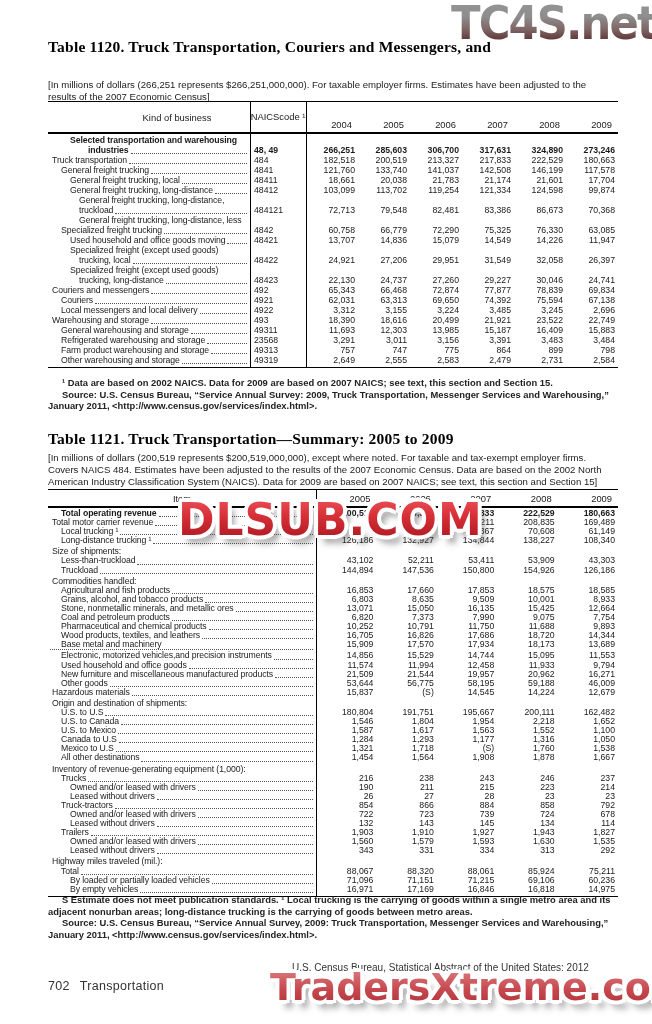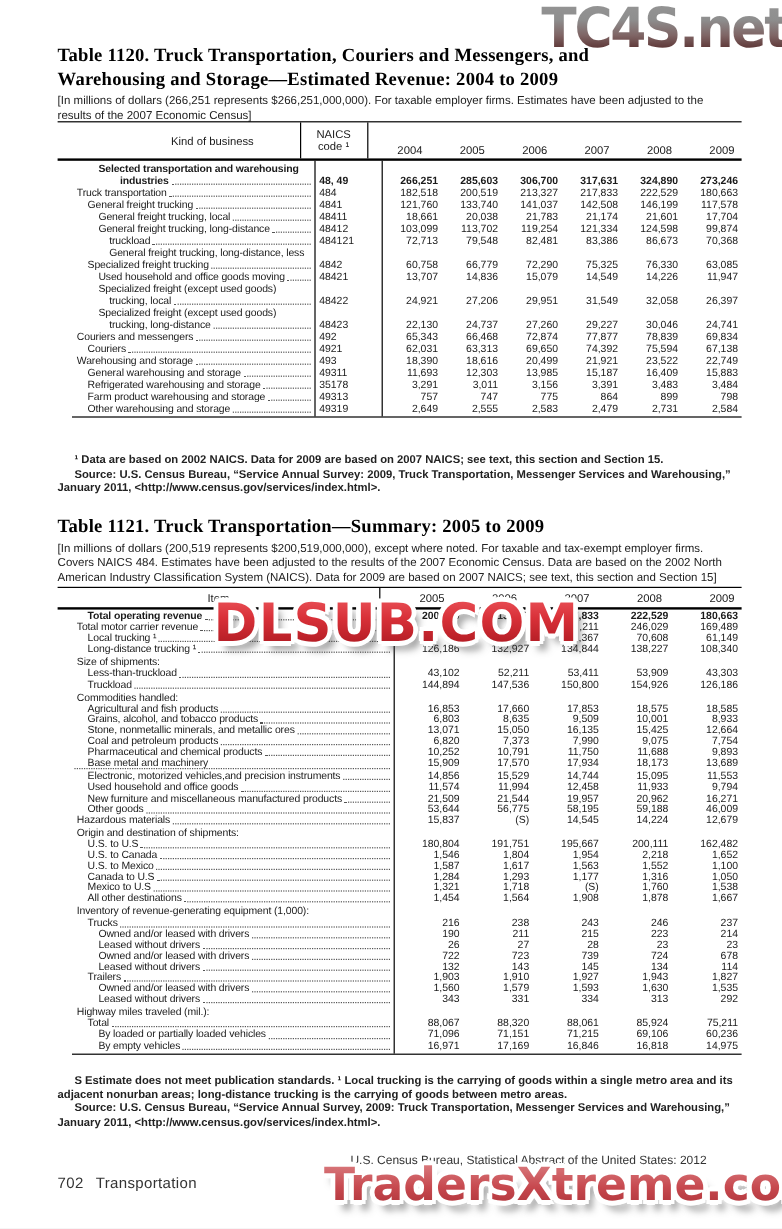--- a/index.html
+++ b/index.html
@@ -17,23 +17,23 @@
   .tbl{position:absolute;left:48px;width:570px;border-top:1px solid #000;}
   #tbl1120{top:101px;}
   #tbl1121{top:489px;}
   .thead{display:flex;border-bottom:2px solid #000;font-size:9.4px;}
   #tbl1120 .thead{height:30px;}
   #tbl1121 .thead{height:16px;}
   .h-label{display:flex;align-items:center;justify-content:center;flex:none;}
   #tbl1120 .h-label{width:258px;}
   #tbl1121 .h-label{width:268px;}
   .h-code{position:absolute;left:202px;top:0;width:56px;height:30px;display:flex;
-          flex-direction:column;align-items:center;justify-content:center;line-height:10.5px;}
+          flex-direction:row;align-items:center;justify-content:center;line-height:10.5px;}
   .yh{flex:1;text-align:right;padding:0 6px 2px 0;align-self:flex-end;}
-  .tbody{position:relative;border-bottom:1.5px solid #000;padding:1px 0 2px 0;margin-left:12px;}
+  .tbody{position:relative;border-bottom:1.5px solid #000;padding:1px 0 2px 0;}
   .vline{position:absolute;top:0;bottom:0;width:1px;background:#000;}
   .trow{display:flex;font-size:8.7px;line-height:10px;}
   #t1121-body .trow{line-height:9.1px;}
   .trow.b{font-weight:bold;}
   .trow.sect{margin-top:2px;}
   .lbl{flex:none;display:flex;overflow:hidden;}
   .txt{white-space:nowrap;letter-spacing:-0.1px;}
   .dots{flex:1;border-bottom:1px dotted #555;margin:0 3px 1px 2px;}
   .code{flex:none;width:56px;padding-left:4px;box-sizing:border-box;}
   .val{flex:1;text-align:right;padding-right:3px;white-space:nowrap;}
@@ -70,21 +70,20 @@
                   -webkit-background-clip:text;background-clip:text;color:transparent;}
   }
 </style>
 </head>
 <body>
 
 <div class="page">
 
   <div class="t-title" id="title1120">
     <div>Table 1120. Truck Transportation, Couriers and Messengers, and</div>
-    <div>Warehousing and Storage—Estimated Revenue: 2004 to 2009</div>
   </div>
   <div class="headnote" id="headnote1120">[In millions of dollars (266,251 represents $266,251,000,000). For taxable employer firms. Estimates have been adjusted to the results of the 2007 Economic Census]</div>
 
   <div class="tbl" id="tbl1120">
     <div class="thead">
       <div class="h-label">Kind of business</div>
       <div class="h-code">
         <div>NAICS</div>
         <div>code ¹</div>
       </div>
@@ -164,20 +163,26 @@
           <div class="code">48412</div>
           <div class="val">103,099</div>
           <div class="val">113,702</div>
           <div class="val">119,254</div>
           <div class="val">121,334</div>
           <div class="val">124,598</div>
           <div class="val">99,874</div>
         </div>
         <div class="trow">
           <div class="lbl" style="width: 202px;">
+            <span class="txt" style="padding-left: 31px;">General freight trucking, long-distance,</span>
+          </div>
+          <div class="code"></div>
+        </div>
+        <div class="trow">
+          <div class="lbl" style="width: 202px;">
             <span class="txt" style="padding-left: 31px;">truckload</span>
             <span class="dots"></span>
           </div>
           <div class="code">484121</div>
           <div class="val">72,713</div>
           <div class="val">79,548</div>
           <div class="val">82,481</div>
           <div class="val">83,386</div>
           <div class="val">86,673</div>
           <div class="val">70,368</div>
@@ -273,20 +278,33 @@
           <div class="code">4921</div>
           <div class="val">62,031</div>
           <div class="val">63,313</div>
           <div class="val">69,650</div>
           <div class="val">74,392</div>
           <div class="val">75,594</div>
           <div class="val">67,138</div>
         </div>
         <div class="trow">
           <div class="lbl" style="width: 202px;">
+            <span class="txt" style="padding-left: 13px;">Local messengers and local delivery</span>
+            <span class="dots"></span>
+          </div>
+          <div class="code">4922</div>
+          <div class="val">3,312</div>
+          <div class="val">3,155</div>
+          <div class="val">3,224</div>
+          <div class="val">3,485</div>
+          <div class="val">3,245</div>
+          <div class="val">2,696</div>
+        </div>
+        <div class="trow">
+          <div class="lbl" style="width: 202px;">
             <span class="txt" style="padding-left: 4px;">Warehousing and storage</span>
             <span class="dots"></span>
           </div>
           <div class="code">493</div>
           <div class="val">18,390</div>
           <div class="val">18,616</div>
           <div class="val">20,499</div>
           <div class="val">21,921</div>
           <div class="val">23,522</div>
           <div class="val">22,749</div>
@@ -302,21 +320,21 @@
           <div class="val">13,985</div>
           <div class="val">15,187</div>
           <div class="val">16,409</div>
           <div class="val">15,883</div>
         </div>
         <div class="trow">
           <div class="lbl" style="width: 202px;">
             <span class="txt" style="padding-left: 13px;">Refrigerated warehousing and storage</span>
             <span class="dots"></span>
           </div>
-          <div class="code">35178</div>
+          <div class="code">23568</div>
           <div class="val">3,291</div>
           <div class="val">3,011</div>
           <div class="val">3,156</div>
           <div class="val">3,391</div>
           <div class="val">3,483</div>
           <div class="val">3,484</div>
         </div>
         <div class="trow">
           <div class="lbl" style="width: 202px;">
             <span class="txt" style="padding-left: 13px;">Farm product warehousing and storage</span>
@@ -378,21 +396,21 @@
           <div class="val">180,663</div>
         </div>
         <div class="trow">
           <div class="lbl" style="width: 268px;">
             <span class="txt" style="padding-left: 4px;">Total motor carrier revenue</span>
             <span class="dots"></span>
           </div>
           <div class="val"></div>
           <div class="val"></div>
           <div class="val">,211</div>
-          <div class="val">246,029</div>
+          <div class="val">208,835</div>
           <div class="val">169,489</div>
         </div>
         <div class="trow">
           <div class="lbl" style="width: 268px;">
             <span class="txt" style="padding-left: 13px;">Local trucking ¹</span>
             <span class="dots"></span>
           </div>
           <div class="val"></div>
           <div class="val"></div>
           <div class="val">,367</div>
@@ -491,20 +509,31 @@
             <span class="txt" style="padding-left: 13px;">Pharmaceutical and chemical products</span>
             <span class="dots"></span>
           </div>
           <div class="val">10,252</div>
           <div class="val">10,791</div>
           <div class="val">11,750</div>
           <div class="val">11,688</div>
           <div class="val">9,893</div>
         </div>
         <div class="trow">
+          <div class="lbl" style="width: 268px;">
+            <span class="txt" style="padding-left: 13px;">Wood products, textiles, and leathers</span>
+            <span class="dots"></span>
+          </div>
+          <div class="val">16,705</div>
+          <div class="val">16,826</div>
+          <div class="val">17,686</div>
+          <div class="val">18,720</div>
+          <div class="val">14,344</div>
+        </div>
+        <div class="trow">
           <div class="lbl" style="width: 268px; flex-direction: column;">
             <span class="txt" style="padding-left: 13px;">Base metal and machinery</span>
             <span class="dots"></span>
           </div>
           <div class="val">15,909</div>
           <div class="val">17,570</div>
           <div class="val">17,934</div>
           <div class="val">18,173</div>
           <div class="val">13,689</div>
         </div>
@@ -664,20 +693,31 @@
         <div class="trow">
           <div class="lbl" style="width: 268px;">
             <span class="txt" style="padding-left: 22px;">Leased without drivers</span>
             <span class="dots"></span>
           </div>
           <div class="val">26</div>
           <div class="val">27</div>
           <div class="val">28</div>
           <div class="val">23</div>
           <div class="val">23</div>
+        </div>
+        <div class="trow">
+          <div class="lbl" style="width: 268px;">
+            <span class="txt" style="padding-left: 13px;">Truck-tractors</span>
+            <span class="dots"></span>
+          </div>
+          <div class="val">854</div>
+          <div class="val">866</div>
+          <div class="val">884</div>
+          <div class="val">858</div>
+          <div class="val">792</div>
         </div>
         <div class="trow">
           <div class="lbl" style="width: 268px;">
             <span class="txt" style="padding-left: 22px;">Owned and/or leased with drivers</span>
             <span class="dots"></span>
           </div>
           <div class="val">722</div>
           <div class="val">723</div>
           <div class="val">739</div>
           <div class="val">724</div>

